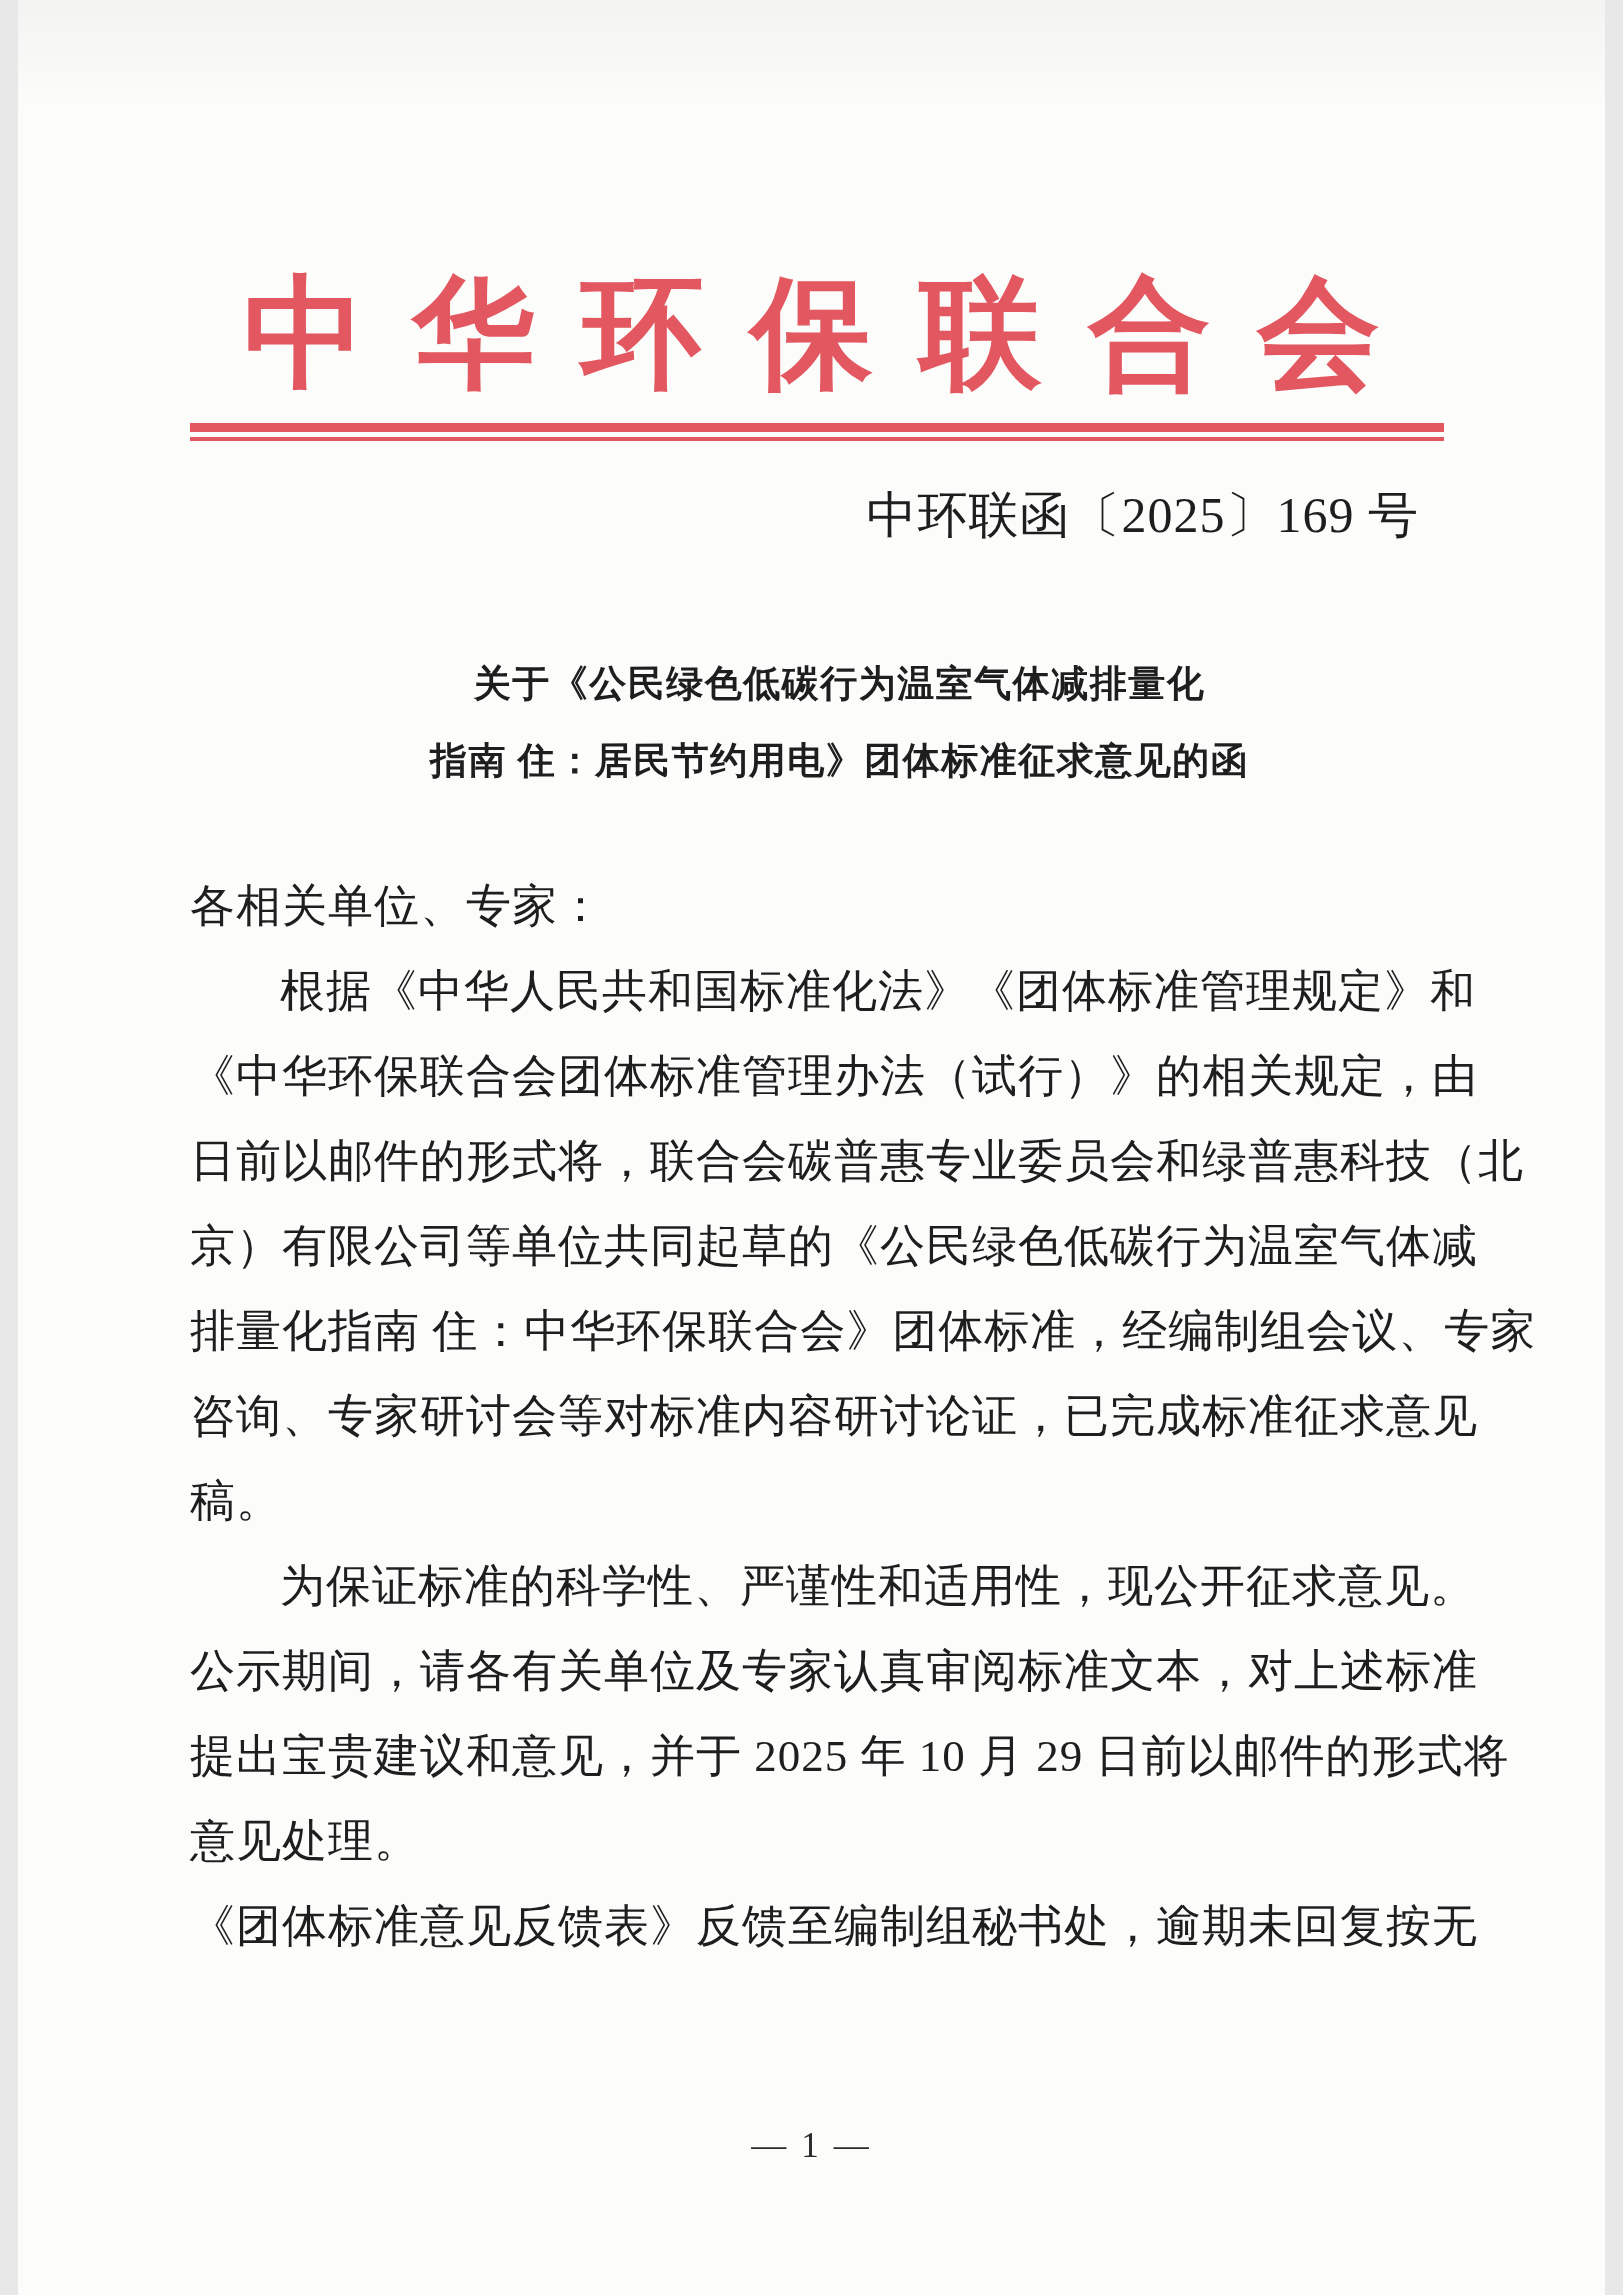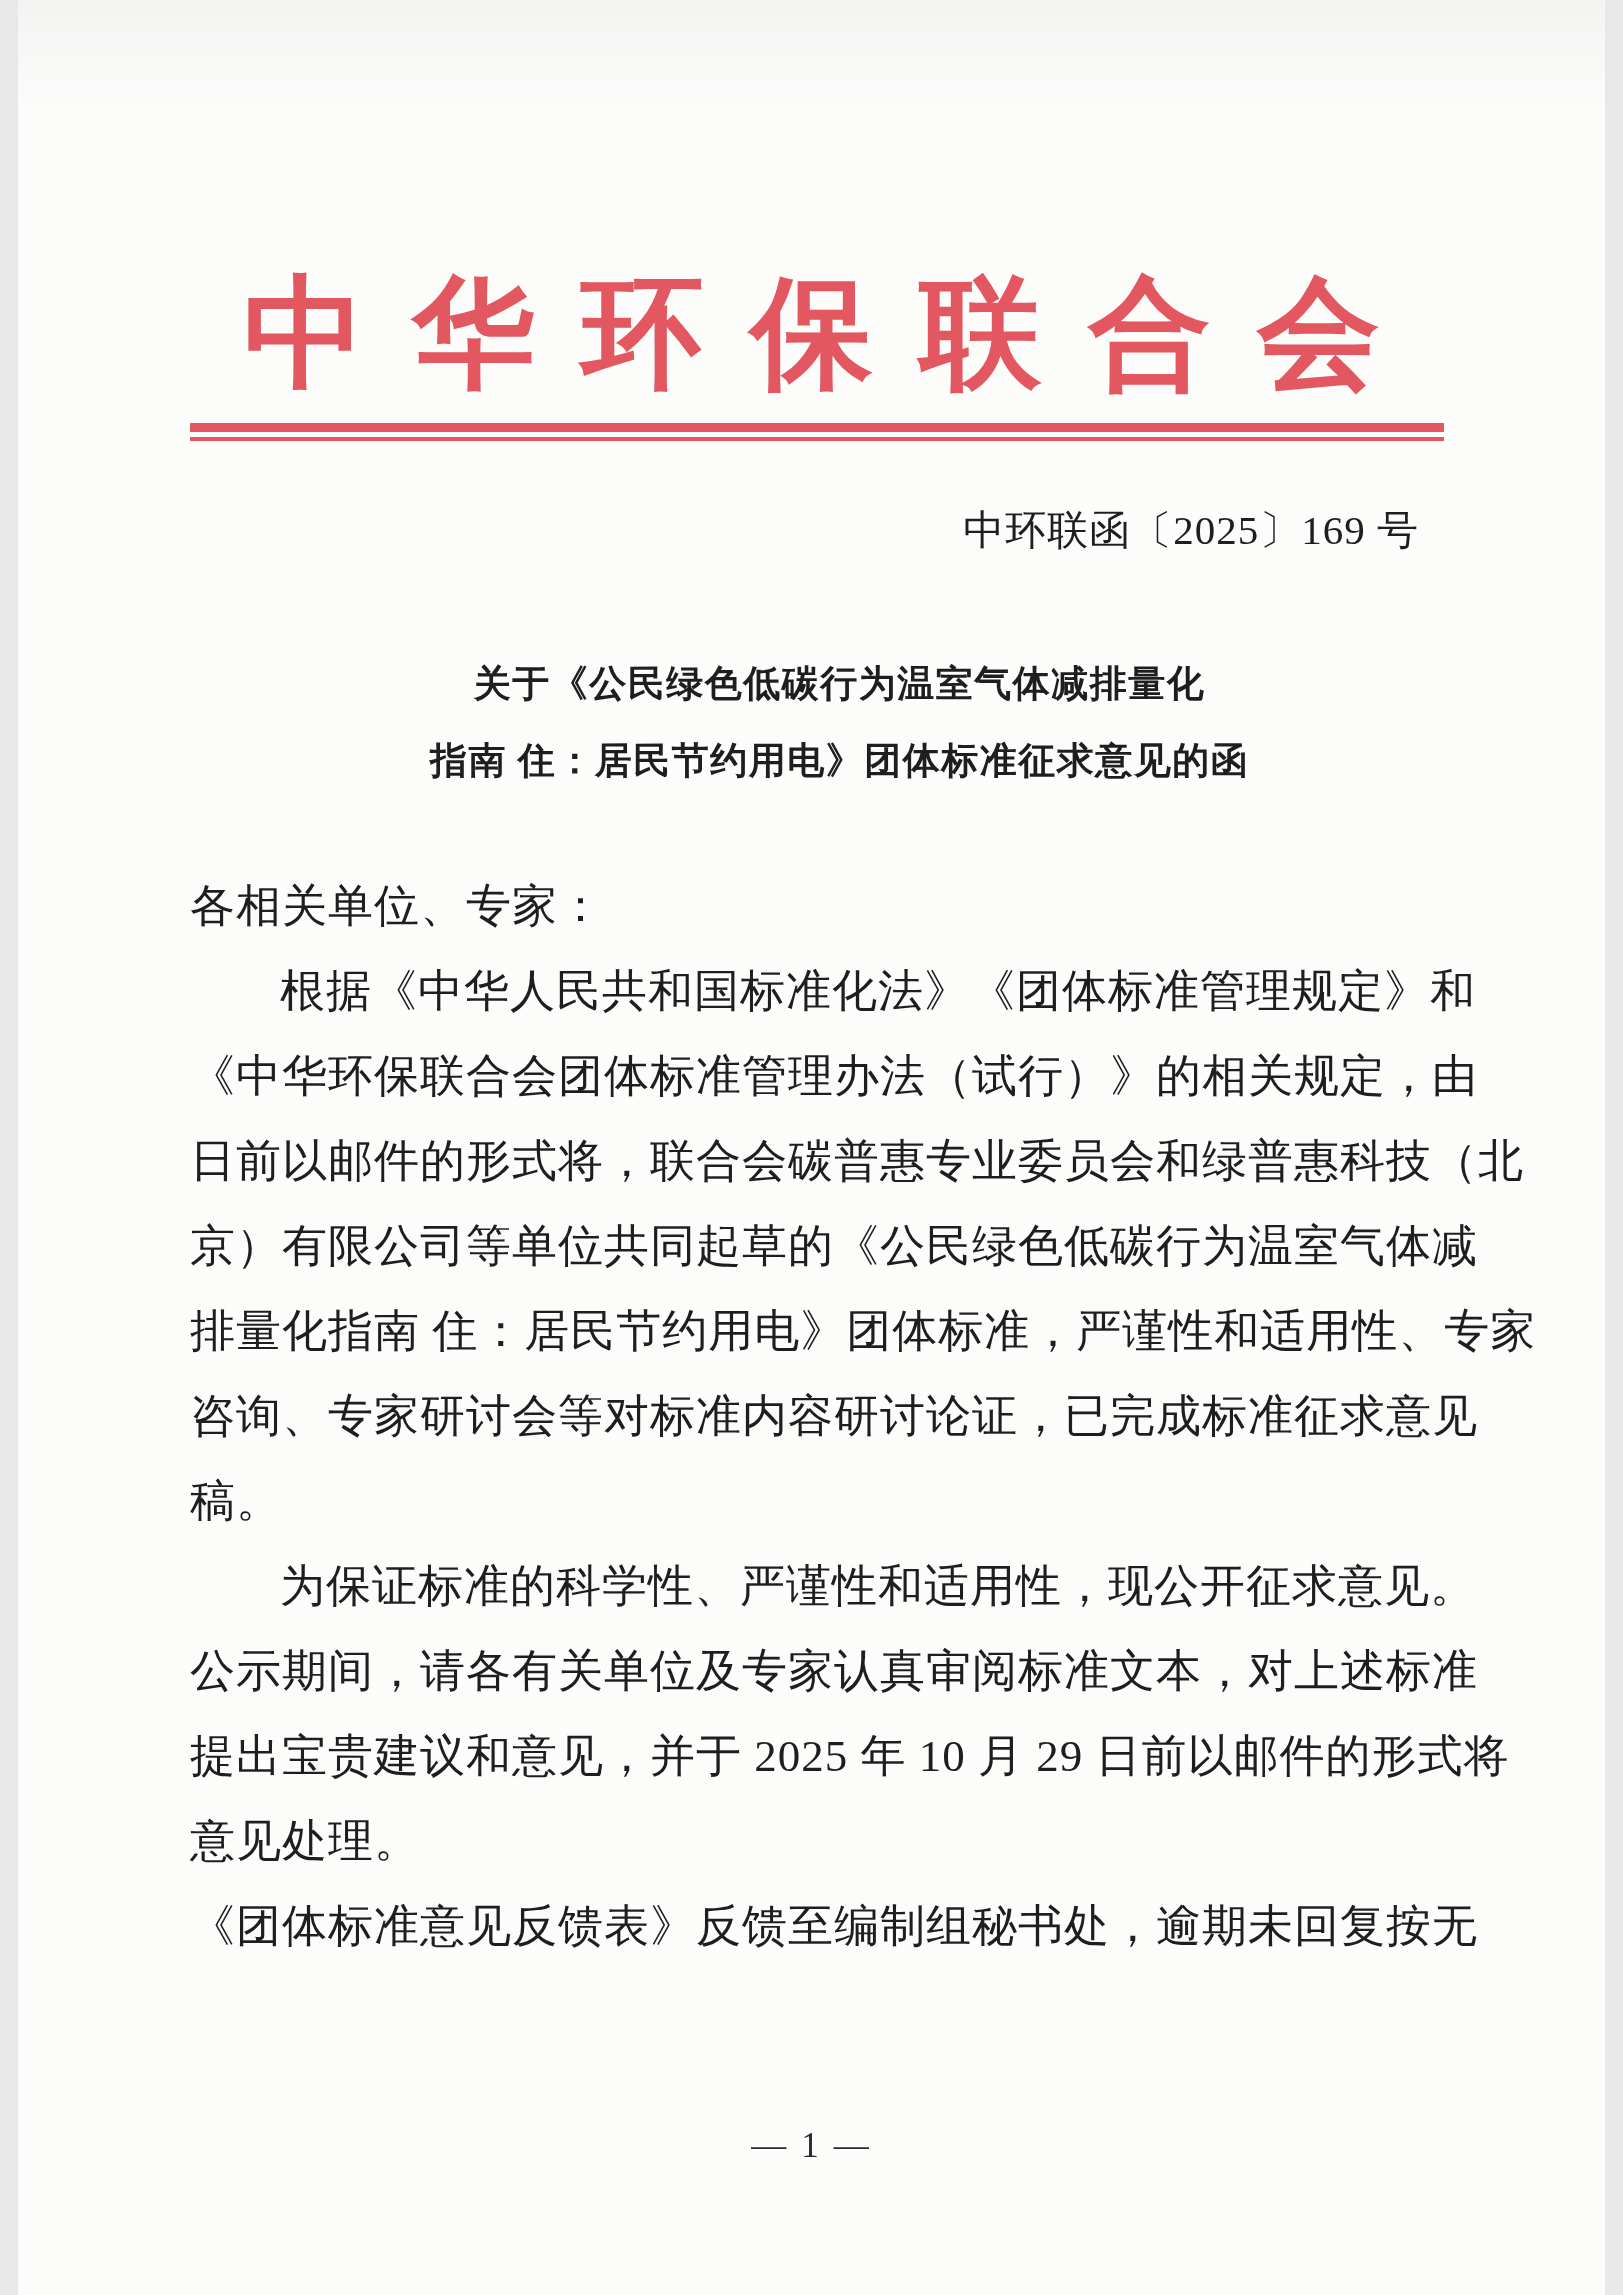--- a/index.html
+++ b/index.html
@@ -41,23 +41,23 @@
   .rule{
     position:absolute;
     left:172px;
     width:1254px;
     background:var(--red);
   }
   .rule-thick{top:423px;height:8.7px;}
   .rule-thin{top:437px;height:3.6px;}
   .doc-number{
     position:absolute;
-    top:508px;
+    top:488px;
     right:186px;
-    font-size:41px;
+    font-size:50px;
     line-height:1.1;
     letter-spacing:1px;
     white-space:nowrap;
   }
   .doc-title{
     position:absolute;
     top:645px;left:0;width:100%;
     margin:0;
     text-align:center;
     font-size:37px;
@@ -103,21 +103,21 @@
     <span>关于《公民绿色低碳行为温室气体减排量化</span><br>
     <span>指南 住：居民节约用电》团体标准征求意见的函</span>
   </h2>
 
   <div class="body-text">
     <div class="body-line">各相关单位、专家：</div>
     <div class="body-line indent">根据《中华人民共和国标准化法》《团体标准管理规定》和</div>
     <div class="body-line">《中华环保联合会团体标准管理办法（试行）》的相关规定，由</div>
     <div class="body-line">日前以邮件的形式将，联合会碳普惠专业委员会和绿普惠科技（北</div>
     <div class="body-line">京）有限公司等单位共同起草的《公民绿色低碳行为温室气体减</div>
-    <div class="body-line">排量化指南 住：居民节约用电》团体标准，严谨性和适用性、专家</div>
+    <div class="body-line">排量化指南 住：中华环保联合会》团体标准，经编制组会议、专家</div>
     <div class="body-line">咨询、专家研讨会等对标准内容研讨论证，已完成标准征求意见</div>
     <div class="body-line">稿。</div>
     <div class="body-line indent">为保证标准的科学性、严谨性和适用性，现公开征求意见。</div>
     <div class="body-line">公示期间，请各有关单位及专家认真审阅标准文本，对上述标准</div>
     <div class="body-line">提出宝贵建议和意见，并于 2025 年 10 月 29 日前以邮件的形式将</div>
     <div class="body-line">意见处理。</div>
     <div class="body-line">《团体标准意见反馈表》反馈至编制组秘书处，逾期未回复按无</div>
   </div>
 
   <div class="page-number">— 1 —</div>

